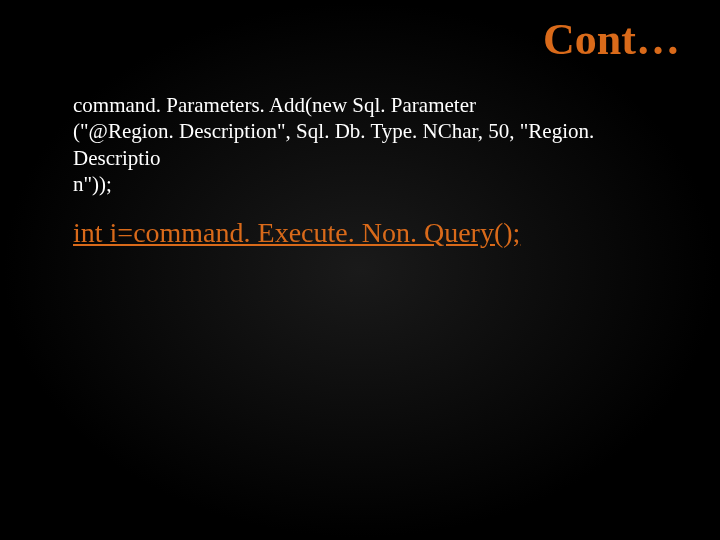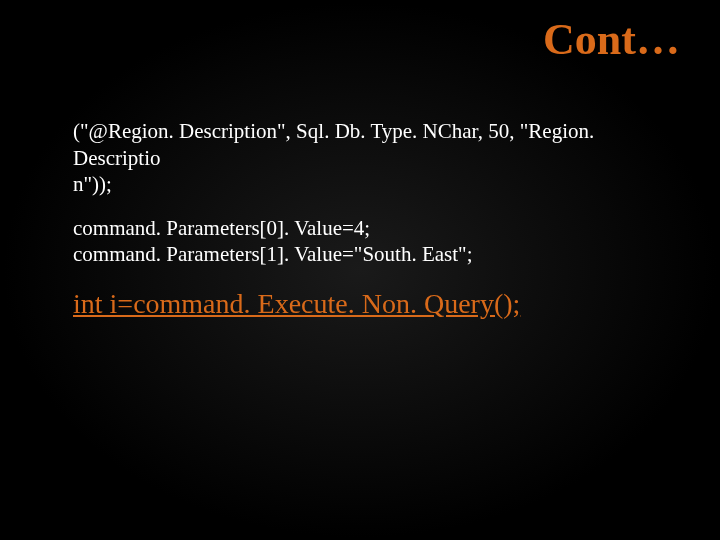--- a/index.html
+++ b/index.html
@@ -70,30 +70,26 @@
 </head>
 <body>
 
 <div class="slide">
 
   <div class="title">Cont…</div>
 
   <div class="body">
 
     <div class="para indent">
-      <br>
+      <span>command. Parameters. Add(new Sql. Parameter</span><br>
       <span>("@Region. Description", Sql. Db. Type. NChar, 50, "Region. Descriptio</span><br>
       <span>n"));</span>
     </div>
 
 
-    <div class="para indent">
-      <span>command. Parameters[0]. Value=4;</span><br>
-      <span>command. Parameters[1]. Value="South. East";</span>
-    </div>
 
 
     <div class="code-orange">
       <span>int i=command. Execute. Non. Query();</span>
     </div>
 
   </div>
 
 </div>
 

